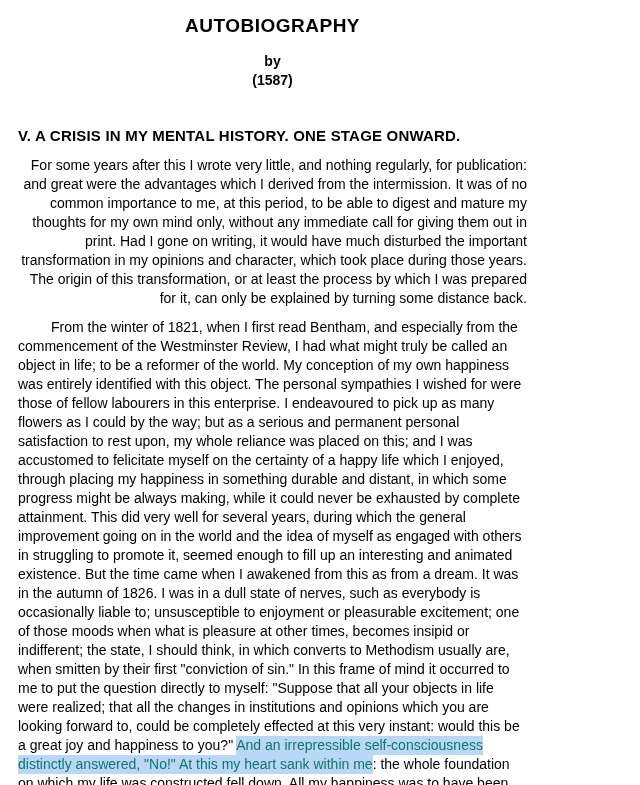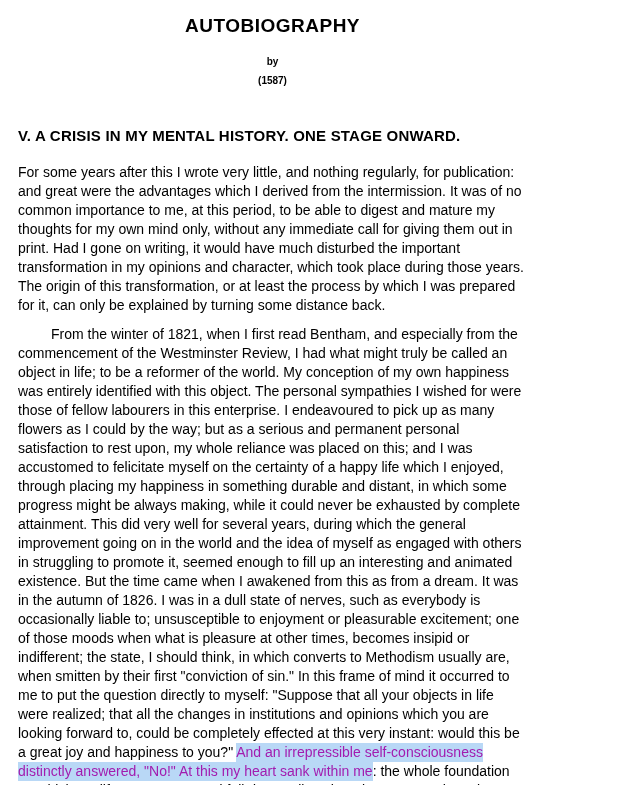--- a/index.html
+++ b/index.html
@@ -24,46 +24,47 @@
     line-height: 24px;
     font-weight: bold;
     text-align: center;
     margin: 8px 0 0 0;
     letter-spacing: 0.5px;
   }
   .byline {
     margin-top: 14px;
     text-align: center;
     font-weight: bold;
-    font-size: 10px;
+    font-size: 14px;
     line-height: 19px;
   }
   .chapter-heading {
     font-size: 15px;
     line-height: 20px;
     font-weight: bold;
     text-align: left;
     margin: 36px 0 0 0;
     letter-spacing: 0.2px;
   }
   .para {
     font-size: 14px;
     line-height: 19px;
     margin: 0;
     text-align: left;
   }
   .para-first {
-    margin-top: 17px;
+    margin-top: 10px;
+    text-align: right;
   }
   .para-indent {
     margin-top: 10px;
     text-indent: 33px;
   }
   mark.hl {
-    color: #a21caf;
+    color: #0f766e;
     padding: 1px 0 2px 0;
   }
 </style>
 </head>
 <body>
 
 <div class="page">
 
   <h1 class="doc-title">AUTOBIOGRAPHY</h1>
 

